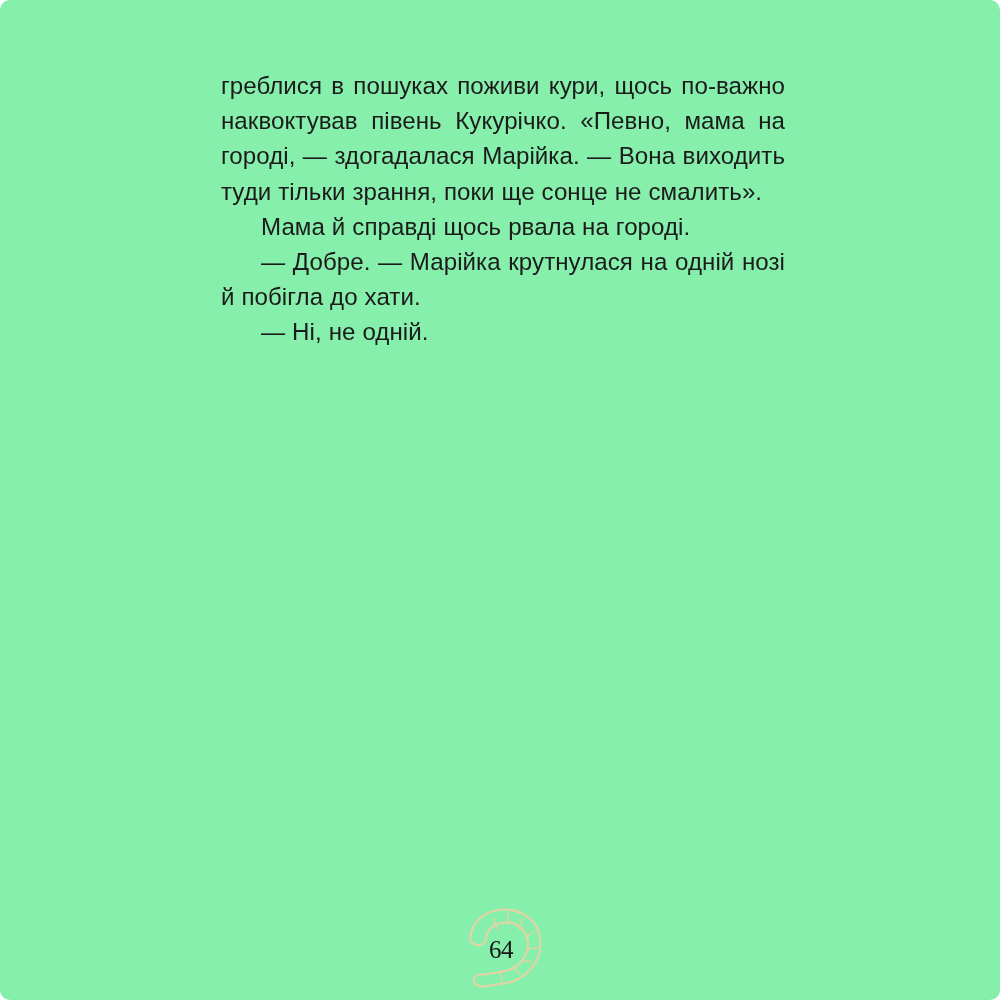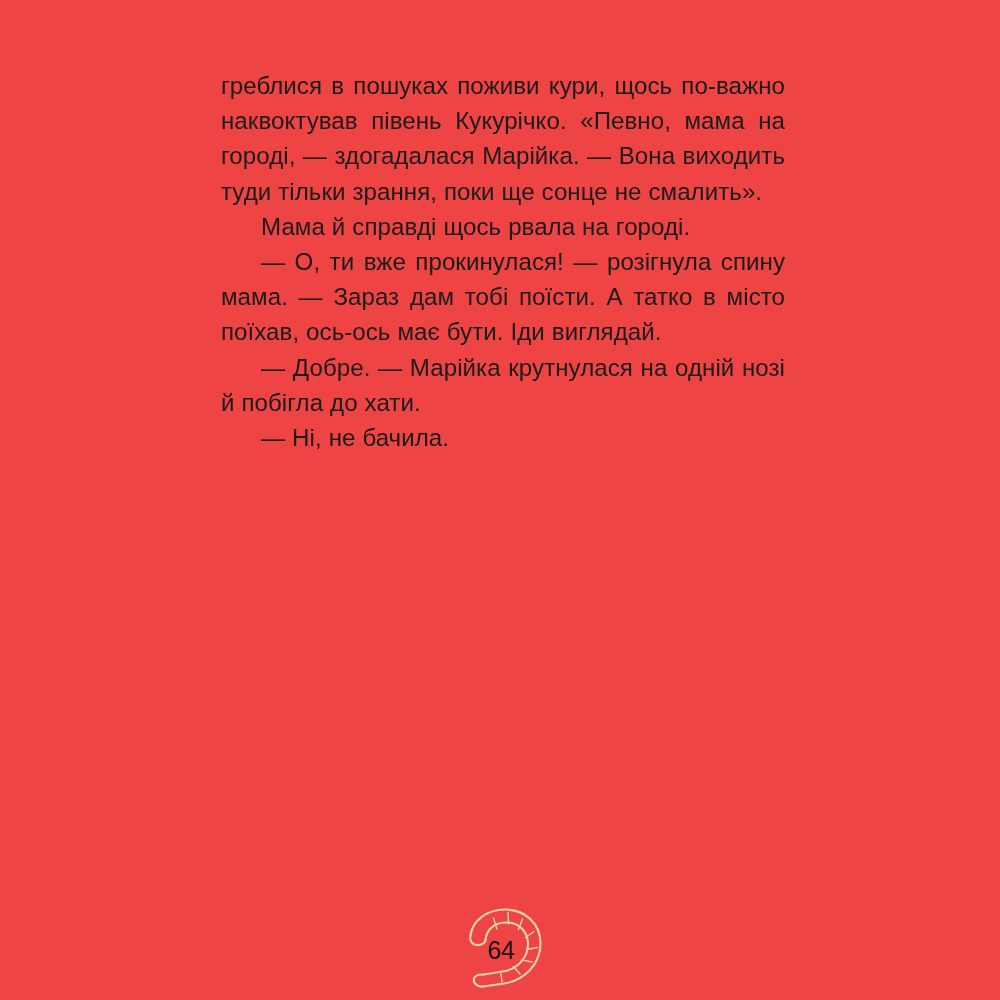--- a/index.html
+++ b/index.html
@@ -11,21 +11,22 @@
     height: 1000px;
     background: #ffffff;
     font-family: "Liberation Sans", "DejaVu Sans", sans-serif;
     overflow: hidden;
     position: relative;
   }
 
   .page {
     position: absolute;
     inset: 0;
-    background: #ef4444;
+    background: #86efac;
+    border-radius: 10px;
   }
 
   .text-block {
     position: absolute;
     left: 221px;
     top: 68px;
     width: 564px;
   }
 
   .para {
@@ -62,38 +63,37 @@
   }
   .folio-number {
     position: absolute;
     left: 0;
     top: 0;
     width: 110px;
     height: 100px;
     display: flex;
     align-items: center;
     justify-content: center;
-    font-family: Liberation Sans, sans-serif;
+    font-family: Liberation Serif, serif;
     font-size: 25px;
     color: #141414;
     letter-spacing: -0.5px;
     transform: translate(-4px, 2px);
   }
 </style>
 </head>
 <body>
 
 <div class="page">
 
   <div class="text-block">
     <p class="para">греблися в пошуках поживи кури, щось по-важно наквоктував півень Кукурічко. «Певно, мама на городі, — здогадалася Марійка. — Вона виходить туди тільки зрання, поки ще сонце не смалить».</p>
     <p class="para indent">Мама й справді щось рвала на городі.</p>
-    <p class="para indent">— О, ти вже прокинулася! — розігнула спину мама. — Зараз дам тобі поїсти. А татко в місто поїхав, ось-ось має бути. Іди виглядай.</p>
     <p class="para indent">— Добре. — Марійка крутнулася на одній нозі й побігла до хати.</p>
-    <p class="para indent">— Ні, не бачила.</p>
+    <p class="para indent">— Ні, не одній.</p>
   </div>
 
   <div class="folio">
     <svg viewBox="0 0 110 100" aria-hidden="true">
       <g fill="none" stroke="#e5d3a4" stroke-width="2.1" stroke-linecap="round" stroke-linejoin="round">
 
         <path d="M20.5 37.5
                  C 22.5 22.5, 37 11.5, 55 11.5
                  C 75 11.5, 90.5 25.5, 90.5 45.5
                  C 90.5 66.5, 74 82.5, 54 85.5

